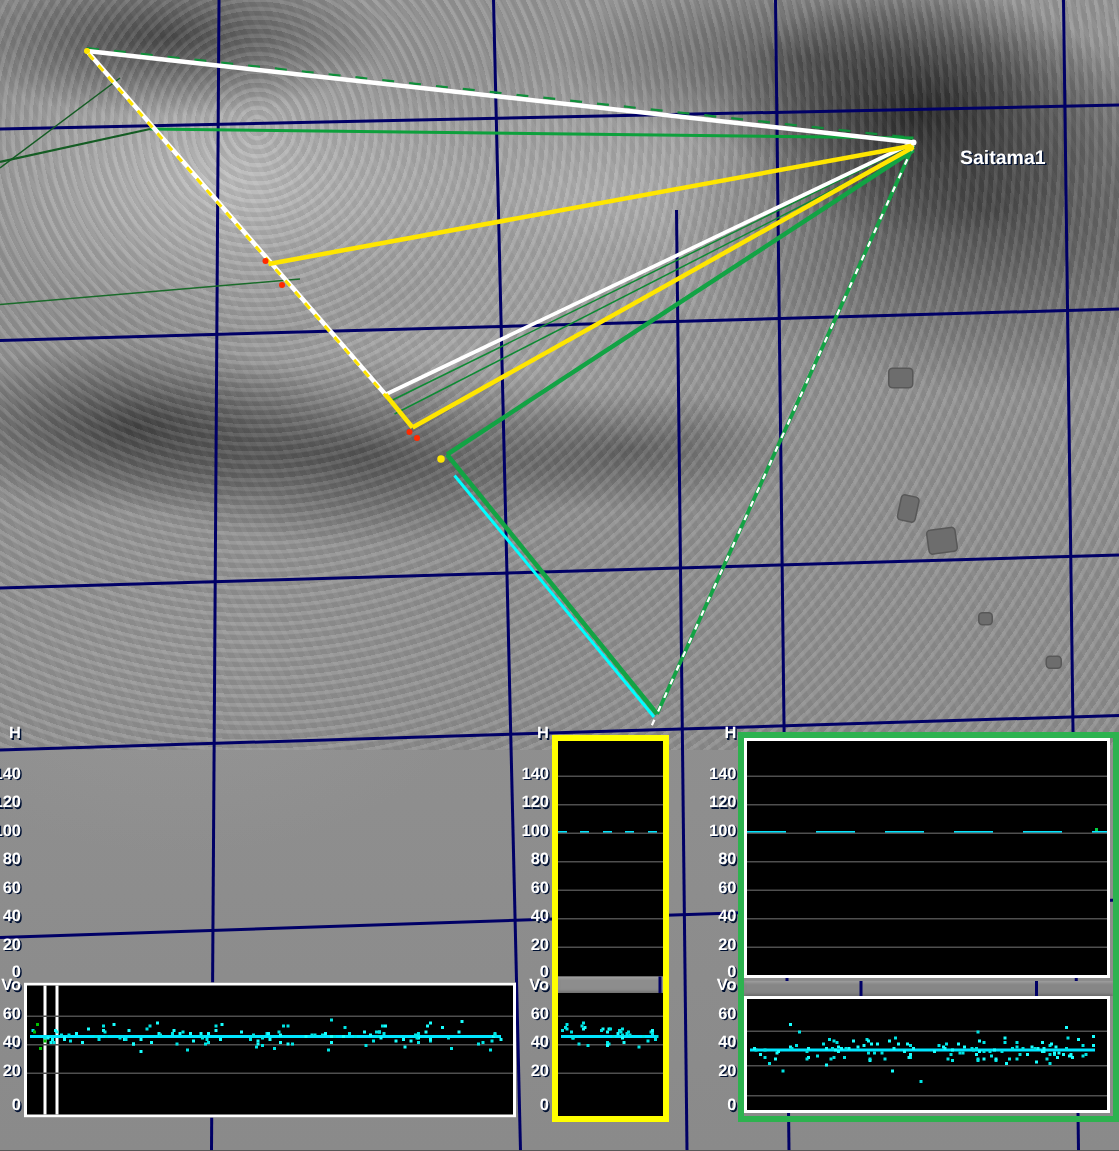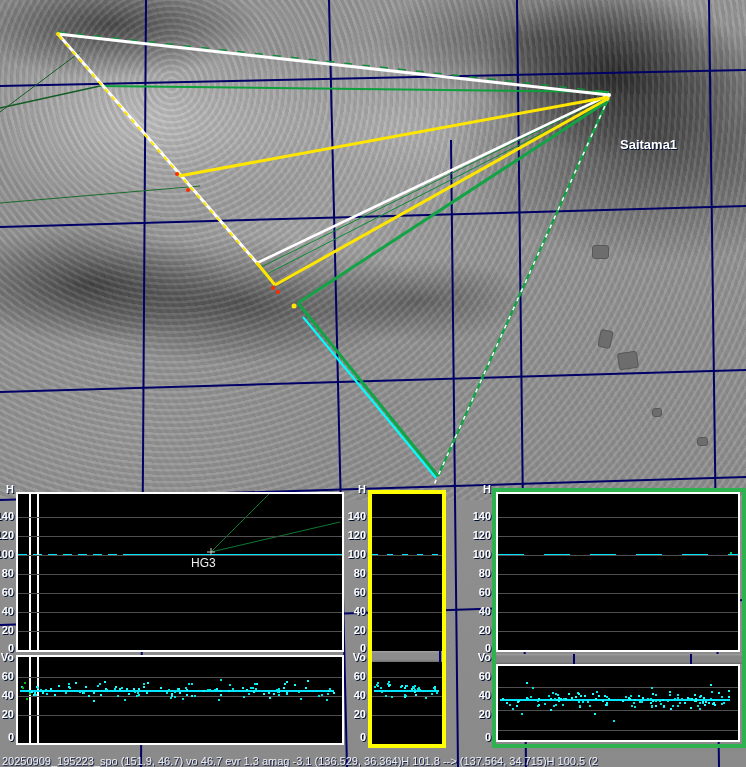--- a/index.html
+++ b/index.html
@@ -113,42 +113,22 @@
       <circle cx="177" cy="174" r="2" fill="#ff2a00"></circle>
       <circle cx="188" cy="190" r="2" fill="#ff2a00"></circle>
       <circle cx="273" cy="288" r="2" fill="#ff2a00"></circle>
       <circle cx="278" cy="292" r="2" fill="#ff2a00"></circle>
       <circle cx="294" cy="306" r="2.5" fill="#ffe600"></circle>
       <circle cx="58" cy="34" r="2" fill="#ffe600"></circle>
       <circle cx="609" cy="95" r="2" fill="#ffffff"></circle>
     </g>
   </svg>
 
-  <div class="maplabel" style="left:620px;top:97px;margin-top:40px;">Saitama1</div>
-
-  <div class="box wbox" id="lh" style="left:16px;top:492px;width:324px;height:156px;">
-    <div class="cyan-dash" style="left:0;top:60px;width:112px;"></div>
-    <div class="cyan-solid" style="left:112px;top:60px;width:212px;"></div>
-    <div class="vwhite" style="left:11px;"></div>
-    <div class="vwhite" style="left:19px;"></div>
-    <svg width="324" height="156" style="position:absolute;left:0;top:0;">
-      <line x1="193" y1="58" x2="253" y2="-2" stroke="#0c7a2e" stroke-width="1"></line>
-      <line x1="193" y1="58" x2="322" y2="28" stroke="#0c7a2e" stroke-width="1"></line>
-      <line x1="189" y1="58" x2="197" y2="58" stroke="#cfcfcf" stroke-width="1"></line>
-      <line x1="193" y1="54" x2="193" y2="62" stroke="#cfcfcf" stroke-width="1"></line>
-    </svg>
-    <div class="hg3label" style="left:173px;top:62px;">HG3</div>
-  <div class="hline" style="top: 23px;"></div>
-      <div class="hline" style="top: 42px;"></div>
-      <div class="hline" style="top: 61px;"></div>
-      <div class="hline" style="top: 80px;"></div>
-      <div class="hline" style="top: 99px;"></div>
-      <div class="hline" style="top: 118px;"></div>
-      <div class="hline" style="top: 137px;"></div>
-    </div>
+  <div class="maplabel" style="left:640px;top:97px;">Saitama1</div>
+
   <div class="box wbox" id="lvo" style="left:16px;top:655px;width:324px;height:86px;">
     <div class="vwhite" style="left:11px;"></div>
     <div class="vwhite" style="left:19px;"></div>
   <div class="hline" style="top: 20px;"></div>
       <div class="hline" style="top: 39px;"></div>
       <div class="hline" style="top: 58px;"></div>
       <div class="cyan-solid" style="left: 2px; top: 33px; width: 314px;"></div>
       <div class="dot" style="left: 120px; top: 31px; background: rgb(0, 229, 229);"></div>
       <div class="dot" style="left: 36px; top: 37px; background: rgb(25, 255, 255);"></div>
       <div class="dot" style="left: 61px; top: 34px; background: rgb(0, 229, 229);"></div>
@@ -548,14 +528,13 @@
       <span style="top: 605px;">40</span>
       <span style="top: 624px;">20</span>
       <span style="top: 642px;">0</span>
       <span style="top: 651px;">Vo</span>
       <span style="top: 670px;">60</span>
       <span style="top: 689px;">40</span>
       <span style="top: 708px;">20</span>
       <span style="top: 731px;">0</span>
     </div>
 
-  <div class="status" style="left:2px;top:755px;">20250909_195223_spo (151.9, 46.7) vo 46.7 evr 1.3 amag -3.1 (136.529, 36.364)H 101.8 --&gt; (137.564, 34.715)H 100.5 (2</div>
 </div>
 
 </body></html>

